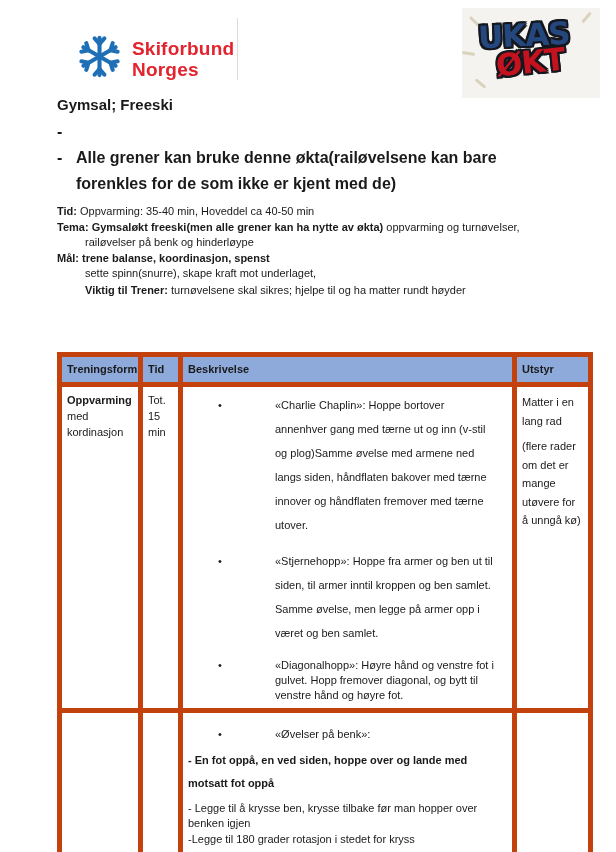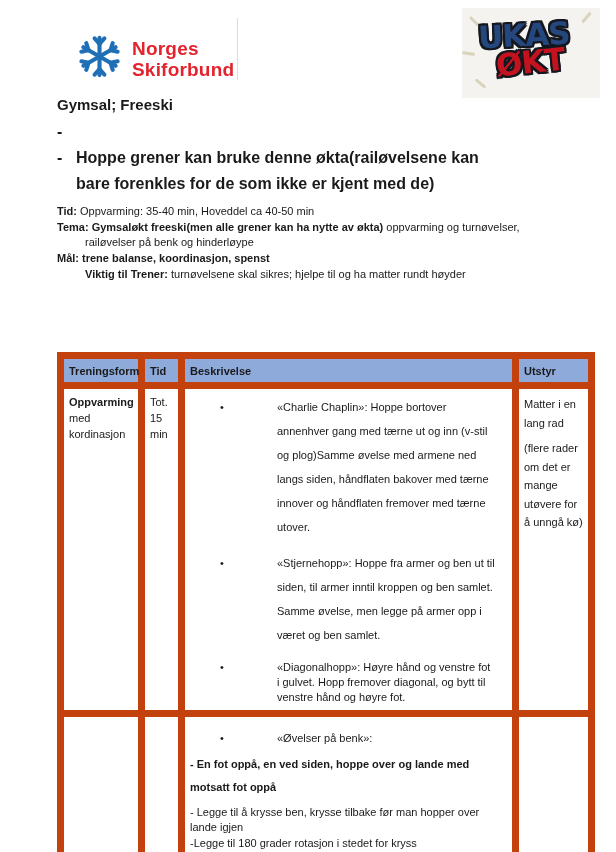--- a/index.html
+++ b/index.html
@@ -39,21 +39,21 @@
 
   .meta {position:absolute; left:57px; top:204px; width:525px; font-size:11px; line-height:15.5px;}
   .meta p {margin:0;}
   .meta .ind {padding-left:28px;}
   .meta .viktig {margin-top:1px; padding-left:28px;}
   .meta b {font-weight:700;}
 
   
   table.plan {position:absolute; left:57px; top:352px; width:531px;
               border-collapse:collapse; table-layout:fixed; font-size:11px;}
-  .plan th, .plan td {border:7px solid #c2410c; vertical-align:top; padding:5px 5px; box-sizing:border-box;}
+  .plan th, .plan td {border:5px solid #c2410c; vertical-align:top; padding:5px 5px; box-sizing:border-box;}
   .plan thead th {background:#8eaadb; text-align:left; font-weight:700; height:30px; padding-top:6px;}
   .plan tr.r1 {height:290px;}
   .plan tr.r2 {height:131px;}
   .cell-line {line-height:16px;}
 
   .bullet {display:flex;}
   .bullet .dot {flex:none; width:17px; margin-left:30px;}
   .bullet .txt {flex:1; padding-right:12px;margin-left:40px;}
   .lh2 {line-height:24px;}
   .lh1 {line-height:15px;}
@@ -105,22 +105,22 @@
             </g>
           <g transform="rotate(300 24 24)">
               <path d="M24 24 L24 5"></path>
               <path d="M24 11 L19 5.5"></path>
               <path d="M24 11 L29 5.5"></path>
             </g>
         </g>
       </svg>
     </span>
     <span class="nsf-text">
+      <span>Skiforbund</span>
       <span>Norges</span>
-      <span>Skiforbund</span>
     </span>
   </div>
 
   <div class="header-divider"></div>
 
   <div class="ukas-logo">
     <span class="sp sp1"></span>
     <span class="sp sp2"></span>
     <span class="sp sp3"></span>
     <span class="sp sp4"></span>
@@ -129,29 +129,30 @@
   </div>
 
   <h1 class="title">Gymsal; Freeski</h1>
 
   <div class="intro">
     <div class="ibullet">
       <span class="dash">-</span>
     </div>
     <div class="ibullet">
       <span class="dash">-</span>
-      <span>Hoppe grener kan bruke denne økta(railøvelsene kan bare forenkles for de som ikke er kjent med de)</span>
+      <span>Alle grener kan bruke denne økta(railøvelsene kan bare forenkles for de som ikke er kjent med de)</span>
     </div>
   </div>
 
   <div class="meta">
     <p><b>Tid:</b><span> Oppvarming: 35-40 min, Hoveddel ca 40-50 min</span></p>
     <p><b>Tema: Gymsaløkt freeski(men alle grener kan ha nytte av økta)</b><span> oppvarming og turnøvelser,</span></p>
     <p class="ind">railøvelser på benk og hinderløype</p>
     <p><b>Mål: trene balanse, koordinasjon, spenst</b></p>
+    <p class="ind">sette spinn(snurre), skape kraft mot underlaget,</p>
     <p class="viktig"><b>Viktig til Trener:</b><span> turnøvelsene skal sikres; hjelpe til og ha matter rundt høyder</span></p>
   </div>
 
   <table class="plan">
     <colgroup>
         <col style="width:81px">
         <col style="width:40px">
         <col style="width:334px">
         <col style="width:76px">
       </colgroup>
@@ -196,21 +197,21 @@
       </tr>
       <tr class="r2">
         <td></td>
         <td></td>
         <td>
           <div class="bullet lh1">
             <span class="dot">•</span>
             <span class="txt">«Øvelser på benk»:</span>
           </div>
           <p class="p1">- En fot oppå, en ved siden, hoppe over og lande med motsatt fot oppå</p>
-          <p class="p2">- Legge til å krysse ben, krysse tilbake før man hopper over lande igjen</p>
+          <p class="p2">- Legge til å krysse ben, krysse tilbake før man hopper over benken igjen</p>
           <p class="p3">-Legge til 180 grader rotasjon i stedet for kryss</p>
         </td>
         <td></td>
       </tr>
     </tbody>
   </table>
 
 </div>
 
 </body></html>

